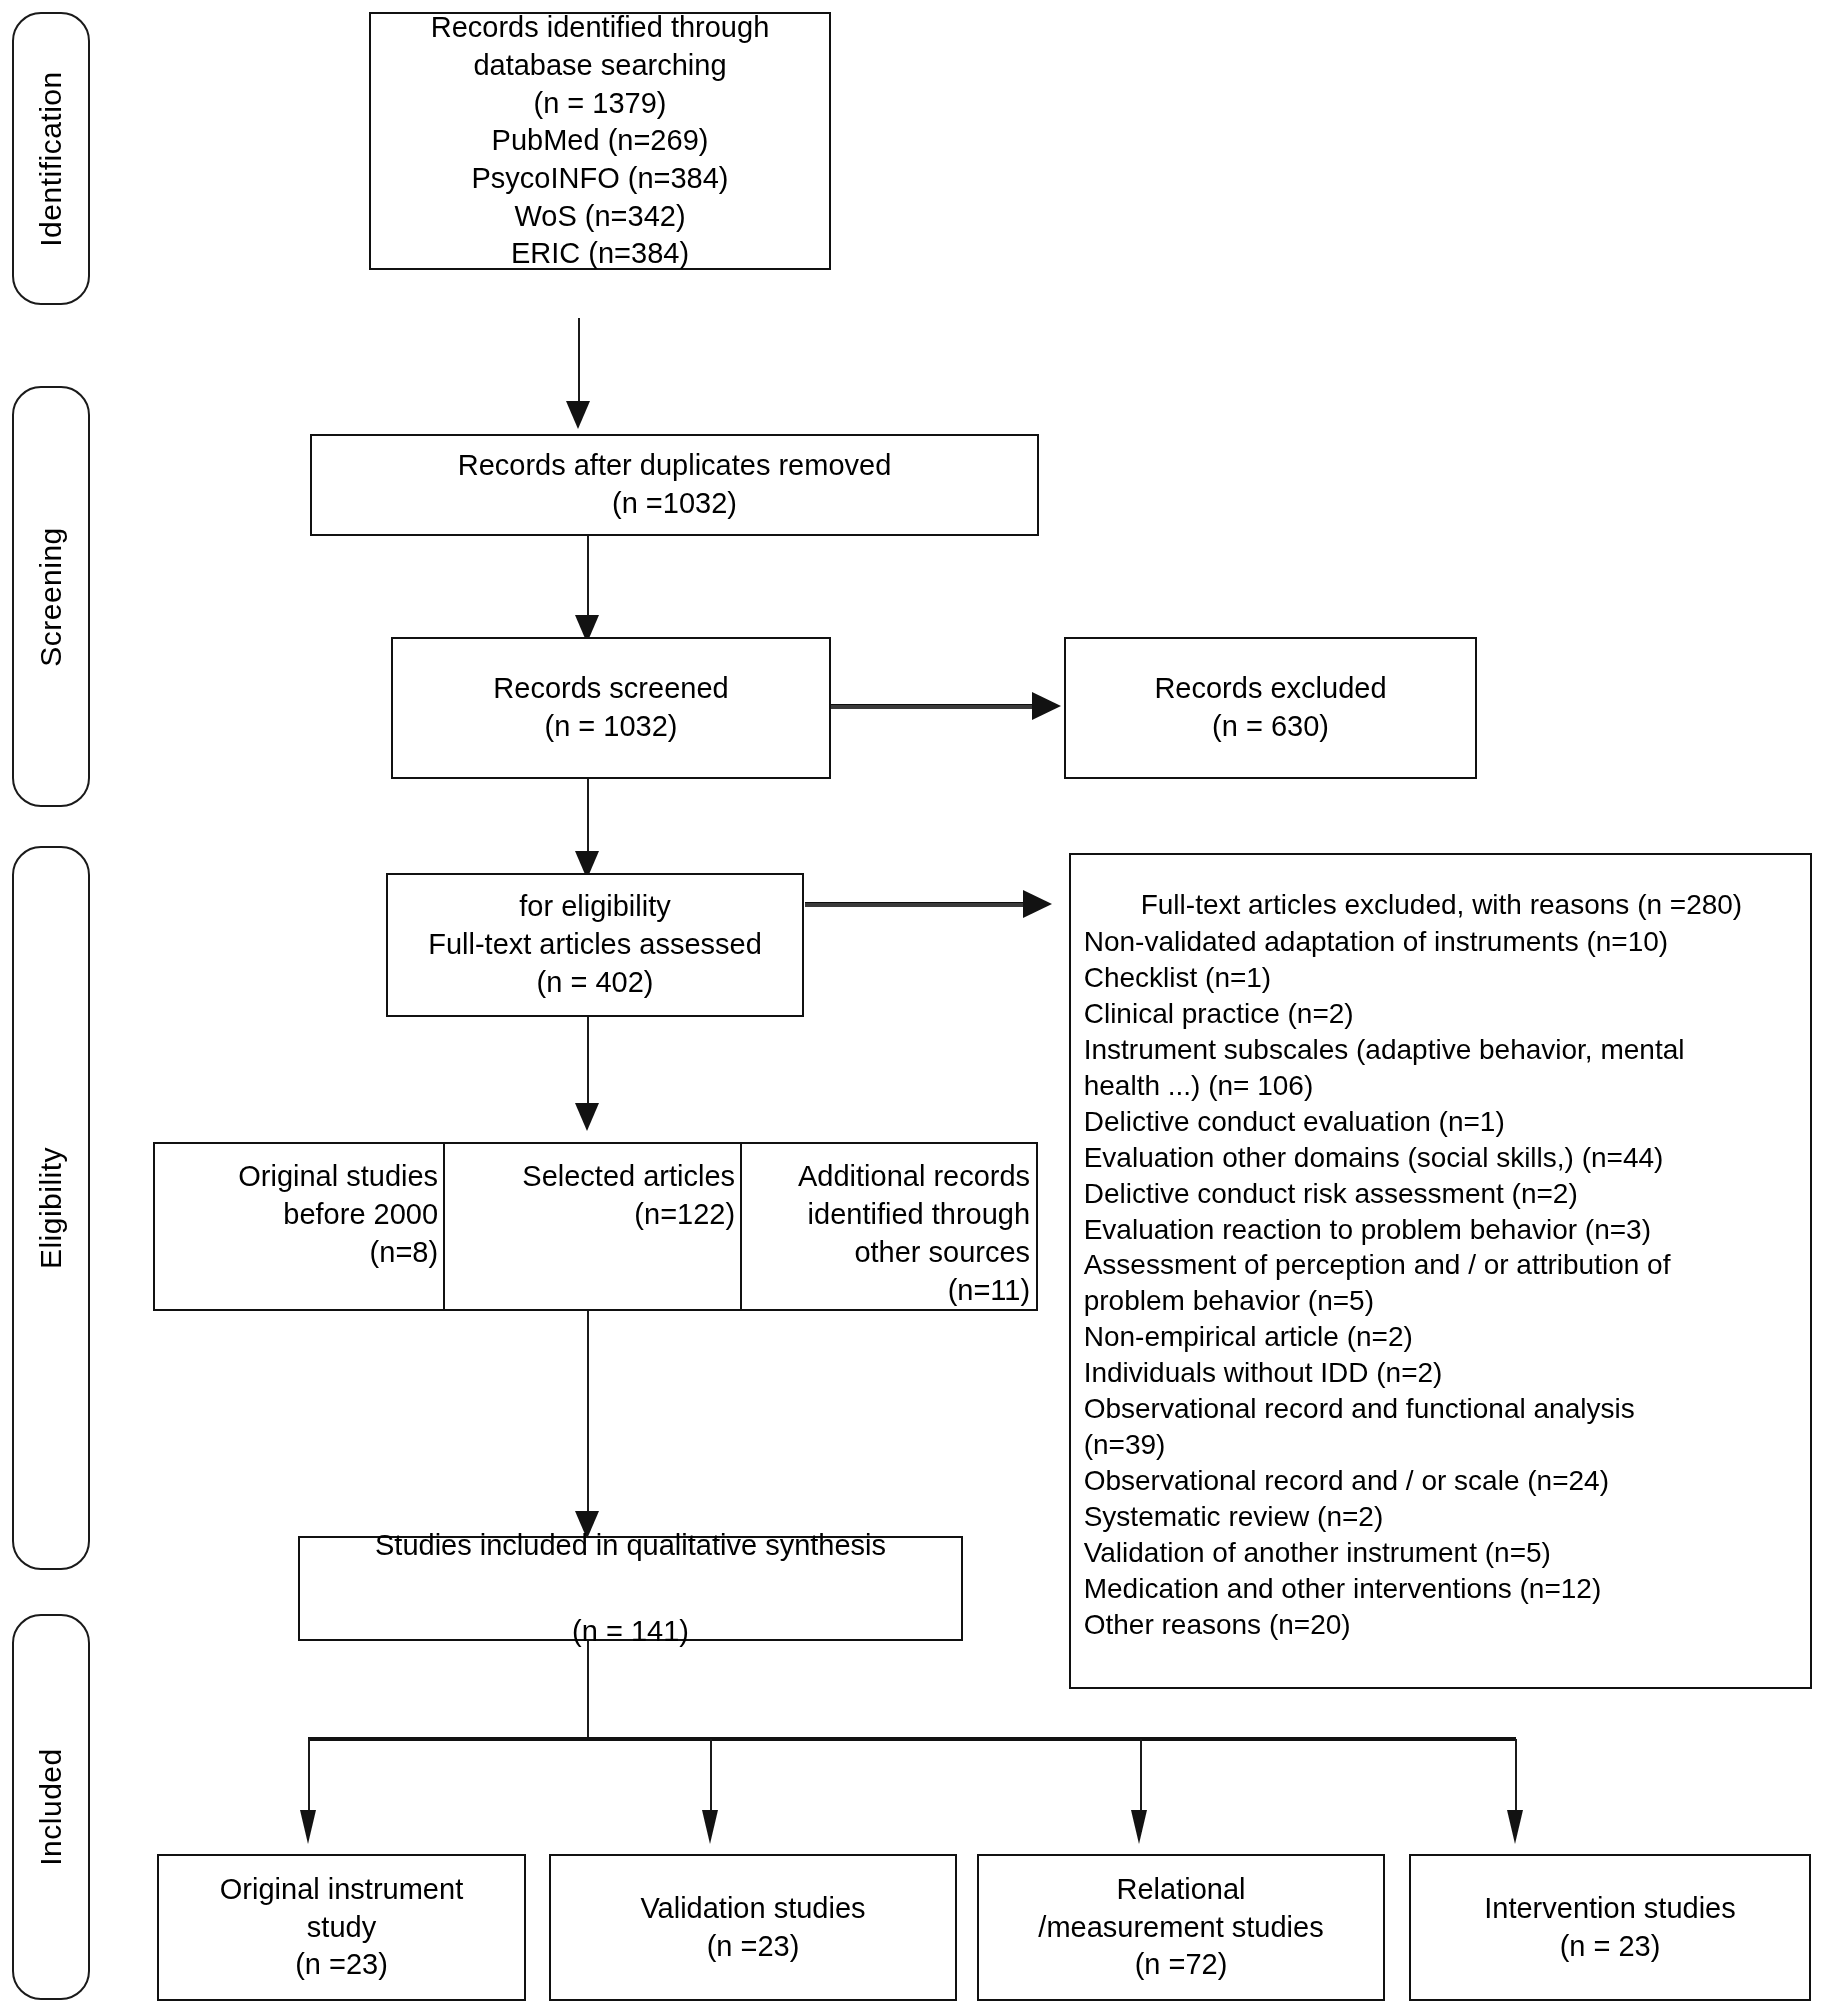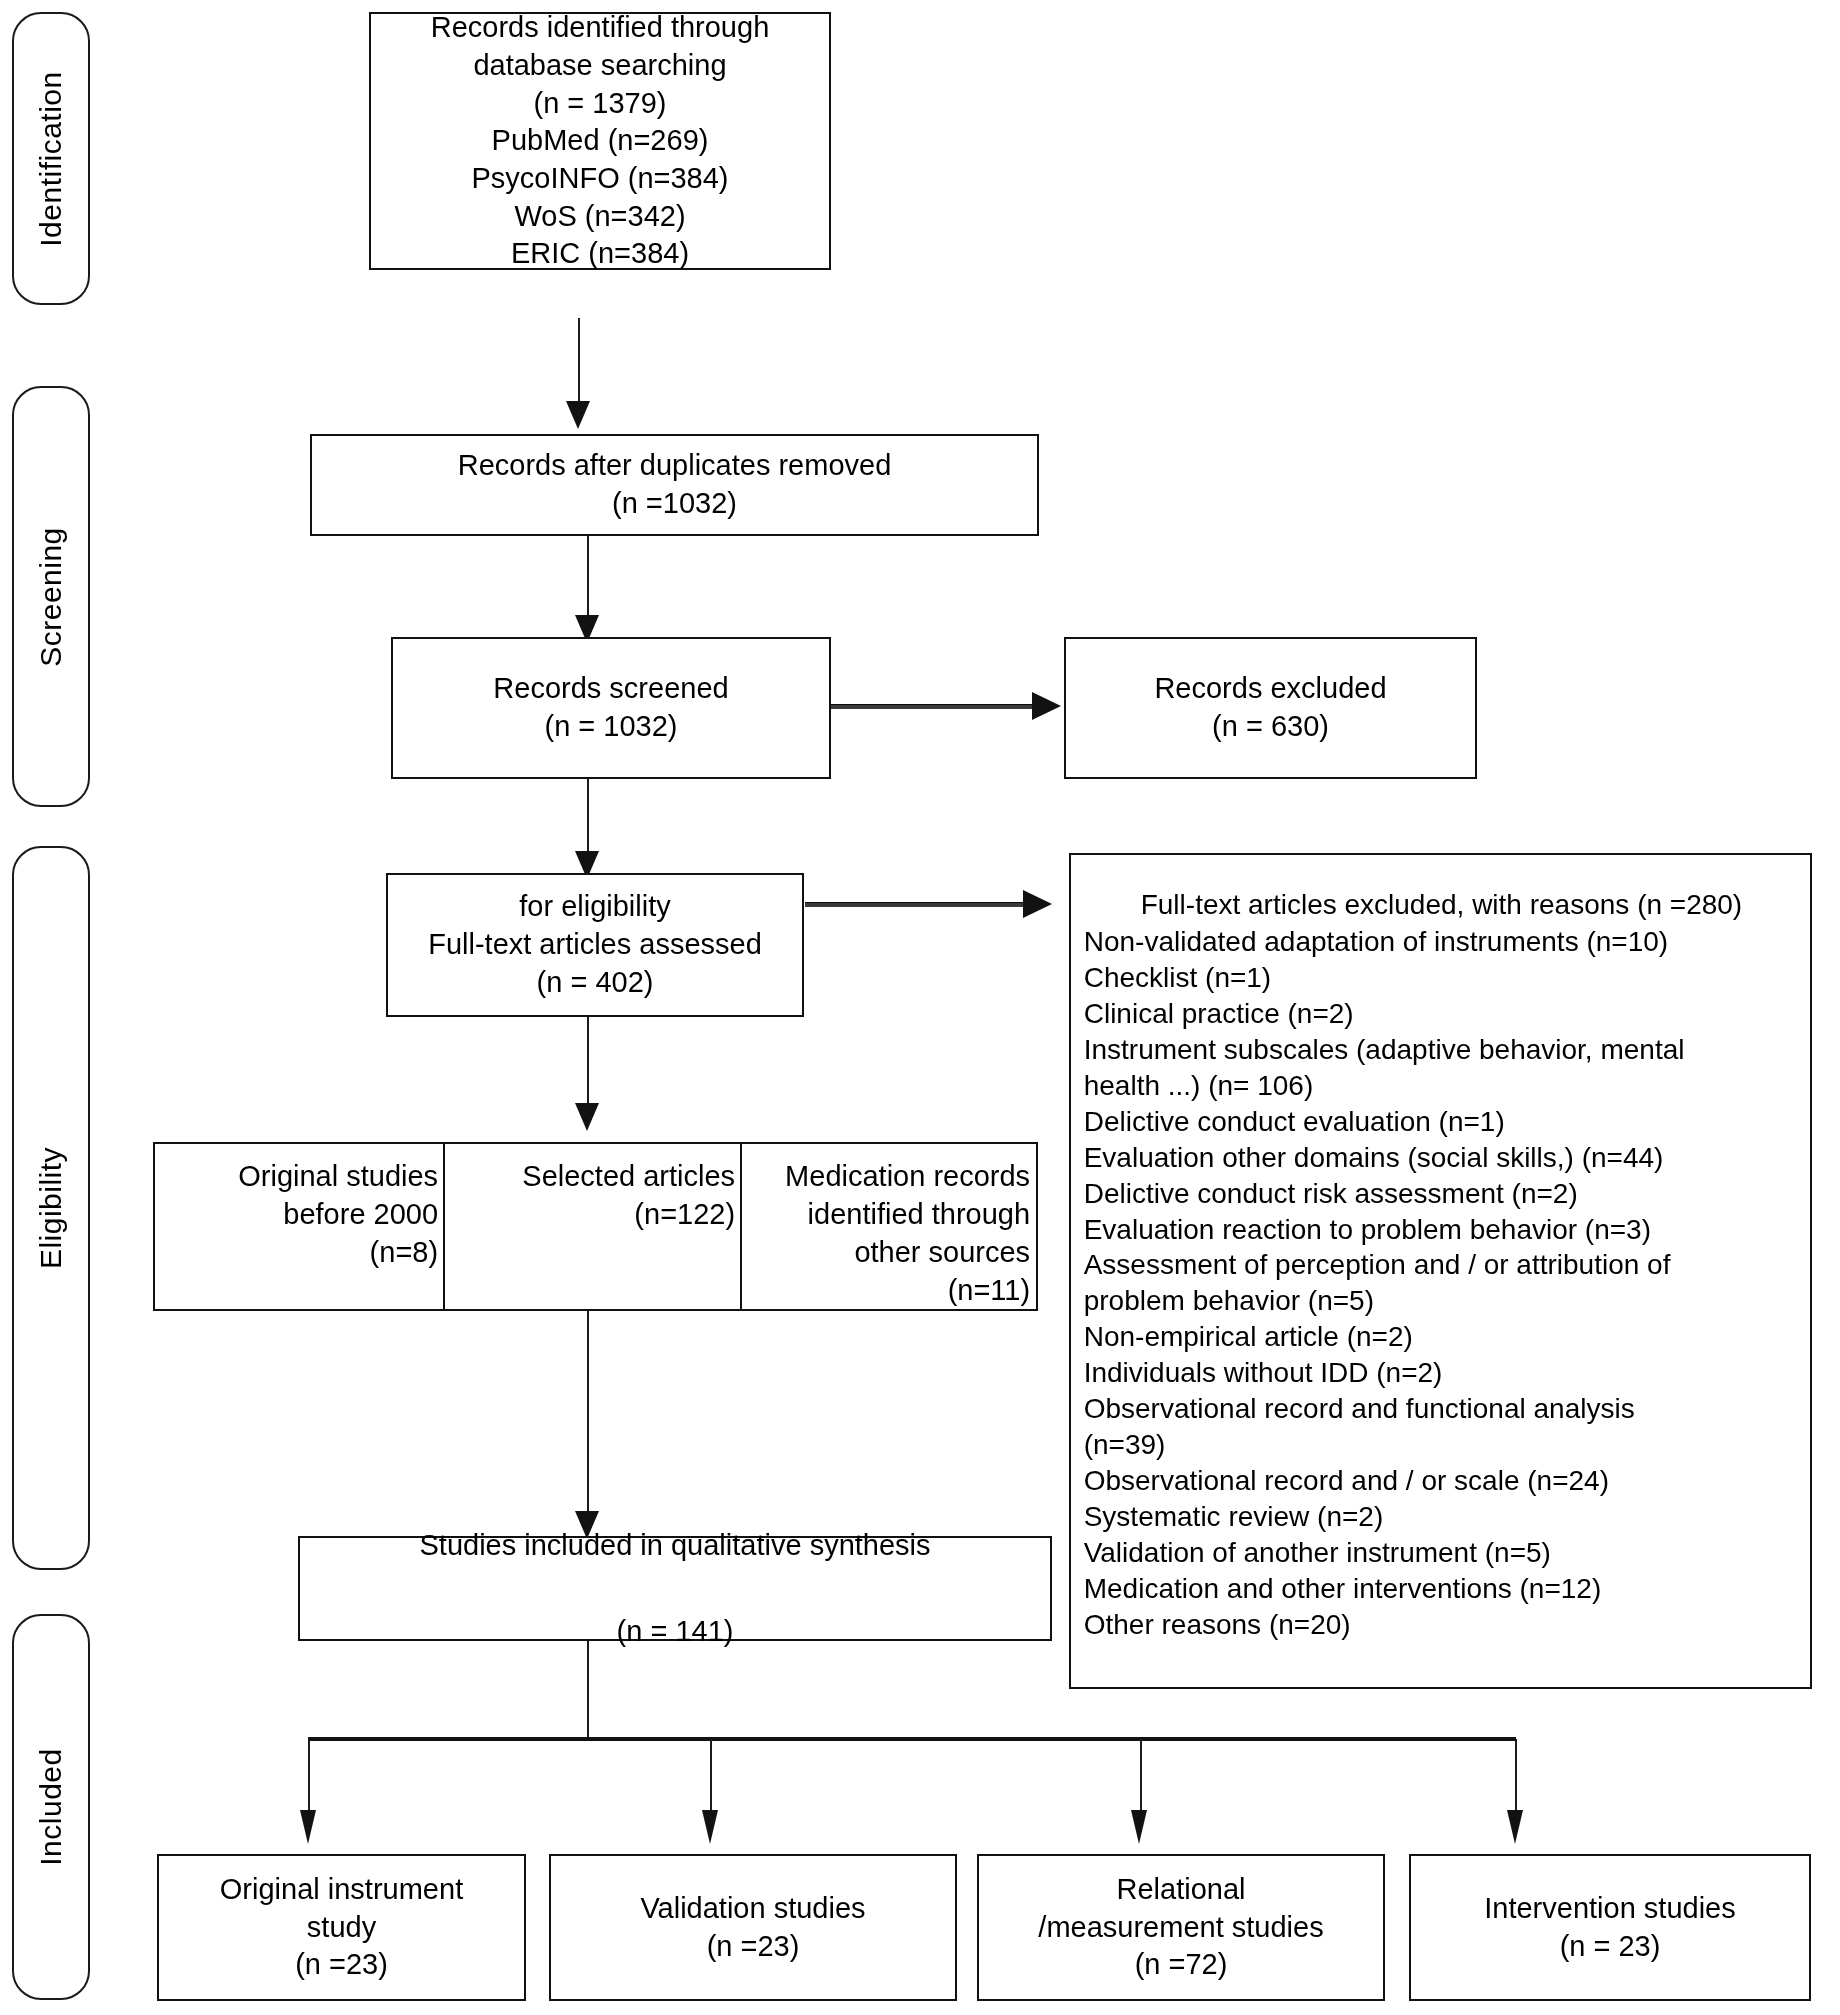--- a/index.html
+++ b/index.html
@@ -234,31 +234,31 @@
     <div class="tri-cell" style="width:288px;">
       <span class="line">Original studies</span>
       <span class="line">before 2000</span>
       <span class="line">(n=8)</span>
     </div>
     <div class="tri-cell" style="width:297px;padding-left:44px;">
       <span class="line">Selected articles</span>
       <span class="line">(n=122)</span>
     </div>
     <div class="tri-cell" style="width:295px;">
-      <span class="line">Medication records</span>
+      <span class="line">Additional records</span>
       <span class="line">identified through</span>
       <span class="line">other sources</span>
       <span class="line">(n=11)</span>
     </div>
   </div>
 
   <div class="vline" style="left:587px; top:1311px; height:215px;"></div>
   <div class="arrow-down" style="left:575px; top:1511px;"></div>
 
-  <div class="box" style="left:298px; top:1536px; width:754px; height:105px;gap:48px;">
+  <div class="box" style="left:298px; top:1536px; width:665px; height:105px;gap:48px;">
     <span class="line">Studies included in qualitative synthesis</span>
     <span class="line">(n = 141)</span>
   </div>
 
   <div class="vline" style="left:587px; top:1641px; height:98px;"></div>
   <div class="hline thick" style="left:308px; top:1737px; width:1208px;"></div>
 
   <div class="vline" style="left:308px; top:1739px; height:93px;"></div>
   <div class="arrow-down slim" style="left:300px; top:1810px;"></div>
 

